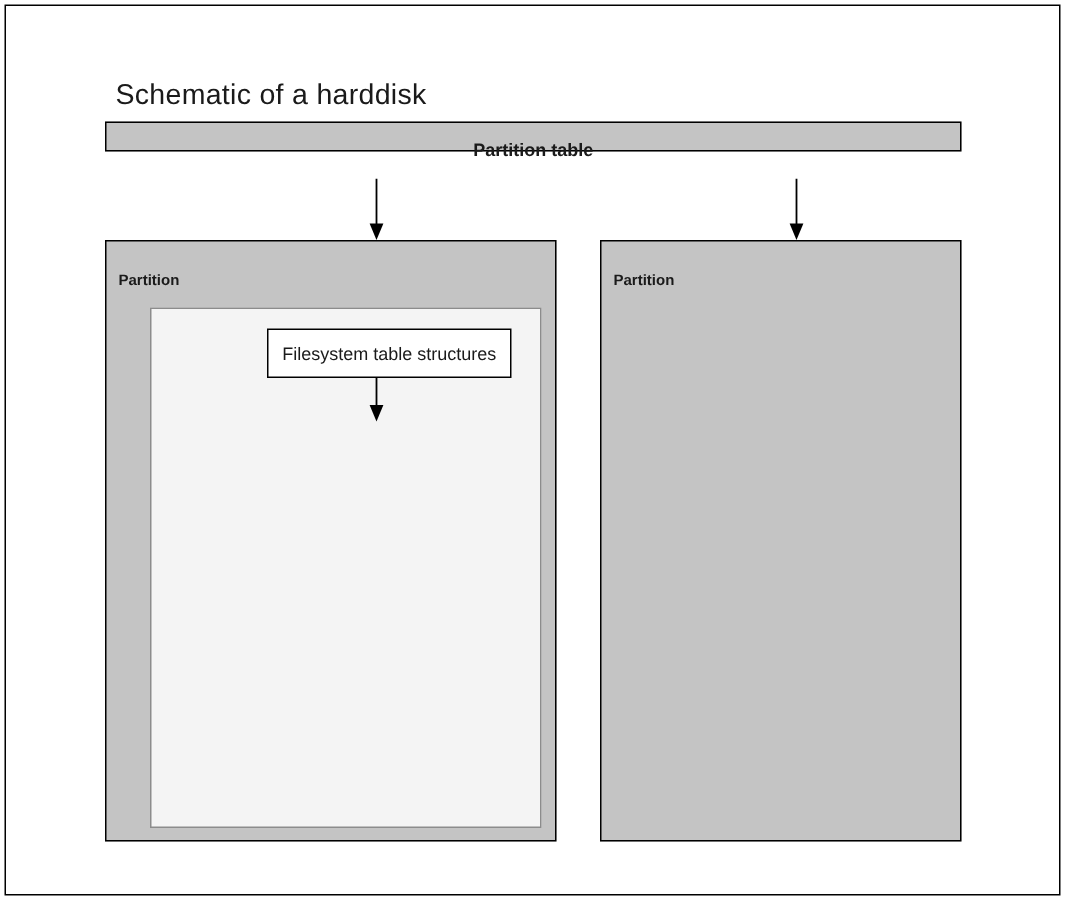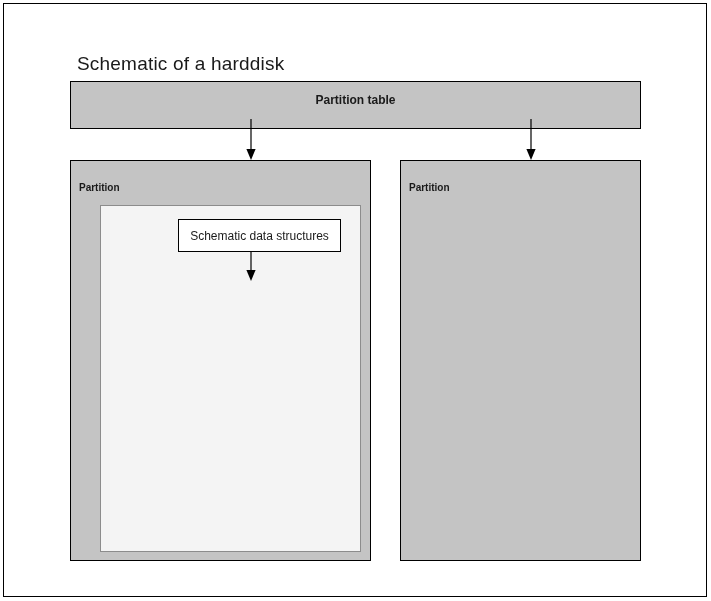--- a/index.html
+++ b/index.html
@@ -37,21 +37,21 @@
     margin-top: 20px;
   }
   .box {
     position: absolute;
     box-sizing: border-box;
   }
   #partition-table-box {
     left: 70px;
     top: 81px;
     width: 571px;
-    height: 48px;
+    height: 20px;
     background: #c4c4c4;
     border: 1px solid #000000;
   }
   #partition-table-label {
     position: absolute;
     left: 0;
     right: 0;
     top: 11px;
     text-align: center;
     font-size: 12px;
@@ -155,21 +155,21 @@
     </svg>
   </div>
 
   <div class="box partition-box" id="partition-left-box">
     <div class="partition-label">Partition</div>
   </div>
 
   <div class="box" id="filesystem-area-box"></div>
 
   <div class="box" id="filesystem-structures-box">
-    <div id="filesystem-structures-label">Schematic data structures</div>
+    <div id="filesystem-structures-label">Filesystem table structures</div>
   </div>
 
   <div class="arrow" style="left:243px; top:252px;">
     <svg width="16" height="30" viewBox="0 0 16 30">
       <line x1="8" y1="0" x2="8" y2="22" stroke="#000000" stroke-width="1.2"></line>
       <polygon points="8,29 3.4,18 12.6,18" fill="#000000"></polygon>
     </svg>
   </div>
 
 

